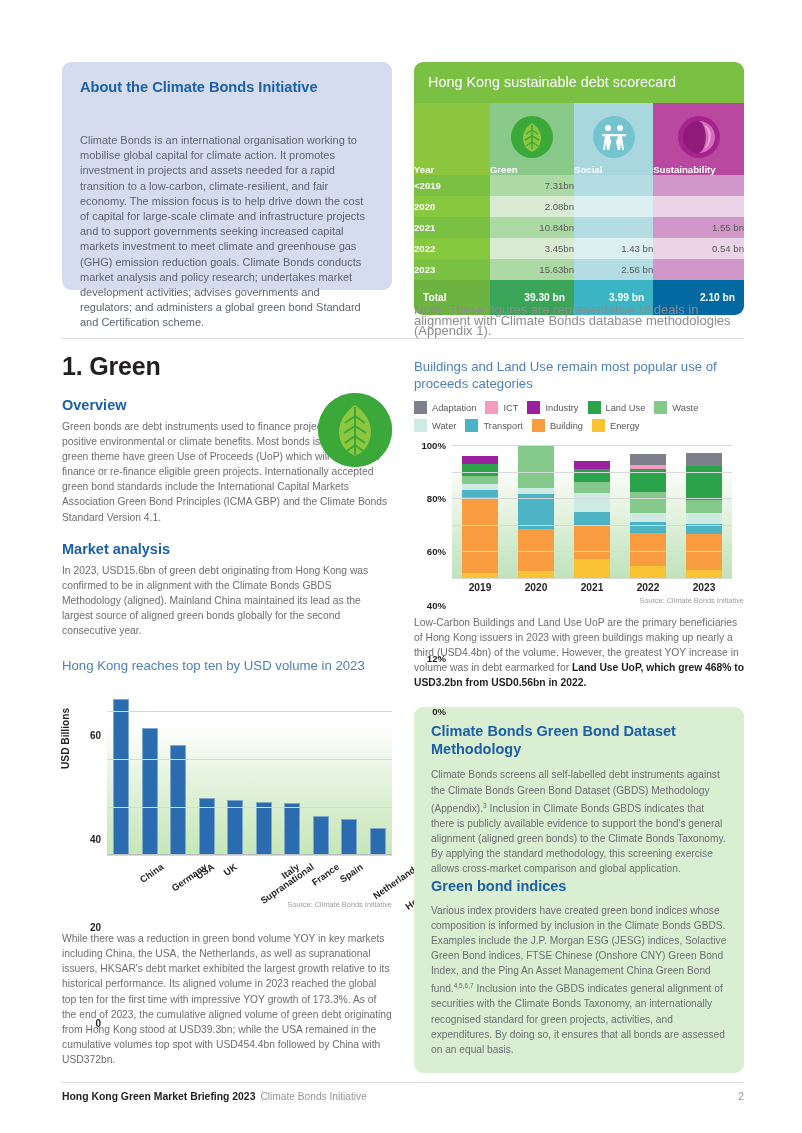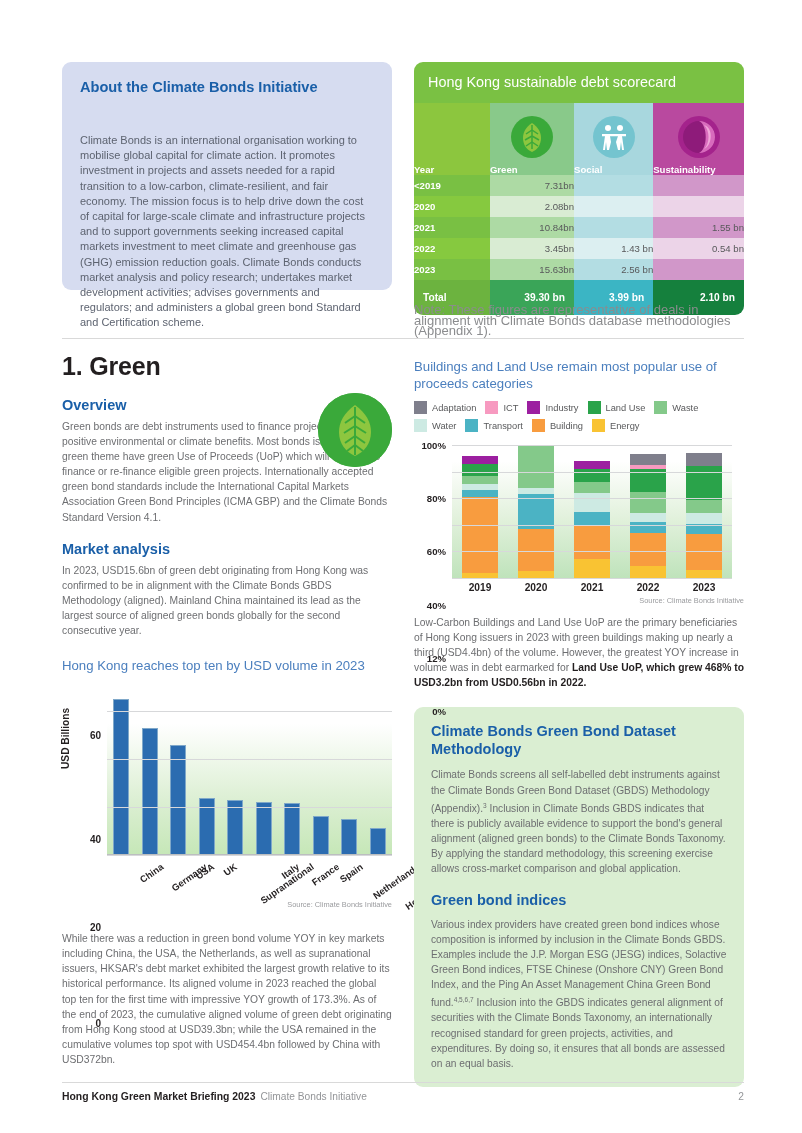--- a/index.html
+++ b/index.html
@@ -79,21 +79,21 @@
   }
   .sc-year-alt { background: #86c93f; }
   .td-num { text-align: right; color: #58595b; }
   .g1 { background: #addaa4; } .g2 { background: #d9ecd3; }
   .s1 { background: #b3dde3; } .s2 { background: #dceff1; }
   .u1 { background: #d197c9; } .u2 { background: #ecd4e8; }
   .sc-total td { height: 24px; font-weight: bold; color: #ffffff; font-size: 10.2px; }
   .t-year { background: #6cb33f; }
   .t-green{ background: #3aa558; text-align: right; }
   .t-soc  { background: #3bb5c4; text-align: right; }
-  .t-sus  { background: #15803d; text-align: right; }
+  .t-sus  { background: #0369a1; text-align: right; }
   .sc-footnote {
     position: absolute; left: 414px; top: 305px; width: 330px;
     font-size: 13px; line-height: 10.6px; color: #8b8c8e;
   }
   .rule {
     position: absolute; left: 62px; top: 338px; width: 682px;
     height: 1px; background: #d9d9d9;
   }
 
   
@@ -492,21 +492,21 @@
 
     <p class="body-text" style="margin-top:10px;">
       <span>Low-Carbon Buildings and Land Use UoP are the primary beneficiaries of Hong Kong issuers in 2023 with green buildings making up nearly a third (USD4.4bn) of the volume. However, the greatest YOY increase in volume was in debt earmarked for </span><b>Land Use UoP, which grew 468% to USD3.2bn from USD0.56bn in 2022.</b>
     </p>
 
     <div class="green-box" style="margin-top:17px;">
       <h3>Climate Bonds Green Bond Dataset Methodology</h3>
       <p style="margin-top:9px;">
         <span>Climate Bonds screens all self-labelled debt instruments against the Climate Bonds Green Bond Dataset (GBDS) Methodology (Appendix).</span><sup>3</sup><span> Inclusion in Climate Bonds GBDS indicates that there is publicly available evidence to support the bond's general alignment (aligned green bonds) to the Climate Bonds Taxonomy. By applying the standard methodology, this screening exercise allows cross-market comparison and global application.</span>
       </p>
-      <h3 style="margin-top:14px;">Green bond indices</h3>
+      <h3 style="">Green bond indices</h3>
       <p style="margin-top:8px;">
         <span>Various index providers have created green bond indices whose composition is informed by inclusion in the Climate Bonds GBDS. Examples include the J.P. Morgan ESG (JESG) indices, Solactive Green Bond indices, FTSE Chinese (Onshore CNY) Green Bond Index, and the Ping An Asset Management China Green Bond fund.</span><sup>4,5,6,7</sup><span> Inclusion into the GBDS indicates general alignment of securities with the Climate Bonds Taxonomy, an internationally recognised standard for green projects, activities, and expenditures. By doing so, it ensures that all bonds are assessed on an equal basis.</span>
       </p>
     </div>
   </div>
 
   <div class="footer">
     <span class="ft-strong">Hong Kong Green Market Briefing 2023</span>
     <span class="ft-light">Climate Bonds Initiative</span>
     <span class="ft-page">2</span>

